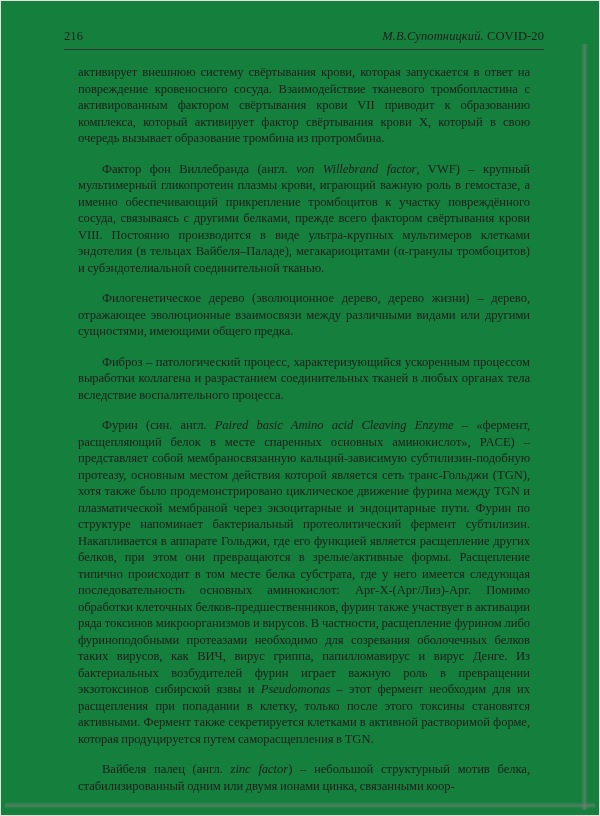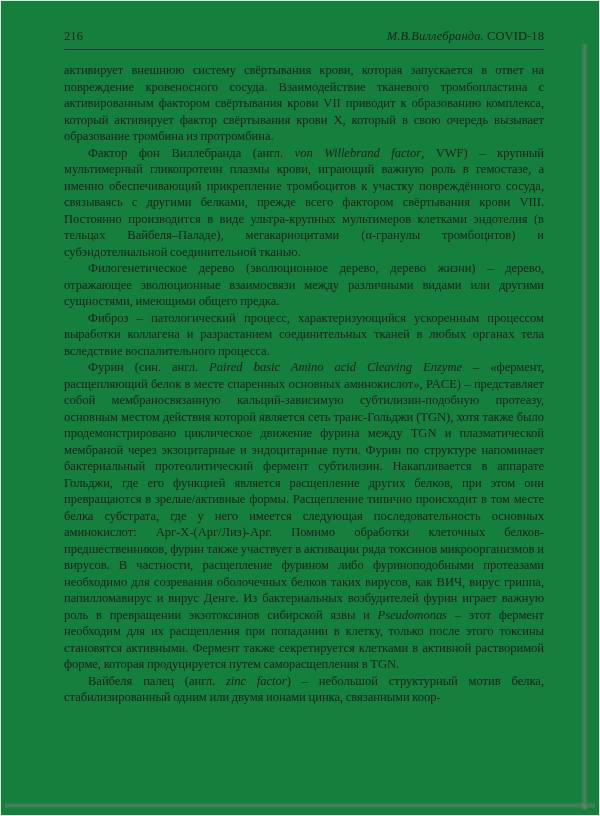--- a/index.html
+++ b/index.html
@@ -36,21 +36,21 @@
   .body-text {
     margin-top: 12px;
     font-size: 12.6px;
     line-height: 16.5px;
     text-align: justify;
     word-spacing: -0.4px;
     letter-spacing: -0.05px;
     hyphens: auto;
     -webkit-hyphens: auto;
   }
-  .body-text p { margin: 0; text-indent: 24px; }
+  .body-text p { margin: 14px; text-indent: 24px; }
   .body-text p.continuation { text-indent: 0; }
   .body-text b { font-weight: normal; }
   .body-text i { }
   
   .scan-right {
     position: absolute;
     top: 44px; bottom: 6px; right: 12px;
     width: 7px;
     background: linear-gradient(to right, rgba(140,140,136,0), rgba(128,128,124,0.55), rgba(140,140,136,0));
   }
@@ -68,21 +68,21 @@
   }
 </style>
 </head>
 <body>
 
 <div class="page">
   <div class="inner">
 
     <header class="running-head">
       <span class="page-num">216</span>
-      <span class="running-title"><i>М.В.Виллебранда.</i><span> COVID-18</span></span>
+      <span class="running-title"><i>М.В.Супотницкий.</i><span> COVID-20</span></span>
     </header>
 
     <div class="head-rule"></div>
 
     <main class="body-text">
 
       <p class="continuation" lang="ru"><span>активирует внешнюю систему свёртывания крови, которая запускается в ответ на повреждение кровеносного сосуда. Взаимодействие тканевого тромбопластина с активированным фактором свёртывания крови VII приводит к образованию комплекса, который активирует фактор свёртывания крови X, который в свою очередь вызывает образование тромбина из протромбина.</span></p>
 
       <p lang="ru"><b>Фактор фон Виллебранда</b><span> (англ. </span><i>von Willebrand factor</i><span>, VWF) – крупный мультимерный гликопротеин плазмы крови, играющий важную роль в гемостазе, а именно обеспечивающий прикрепление тромбоцитов к участку повреждённого сосуда, связываясь с другими белками, прежде всего фактором свёртывания крови VIII. Постоянно производится в виде ультра-крупных мультимеров клетками эндотелия (в тельцах Вайбеля–Паладе), мегакариоцитами (α-гранулы тромбоцитов) и субэндотелиальной соединительной тканью.</span></p>
 

